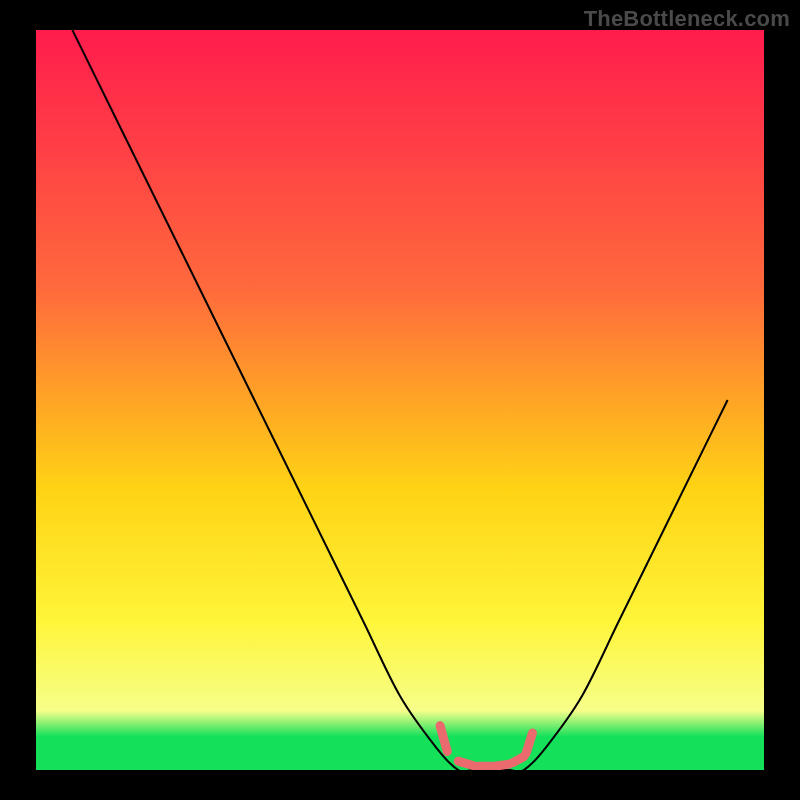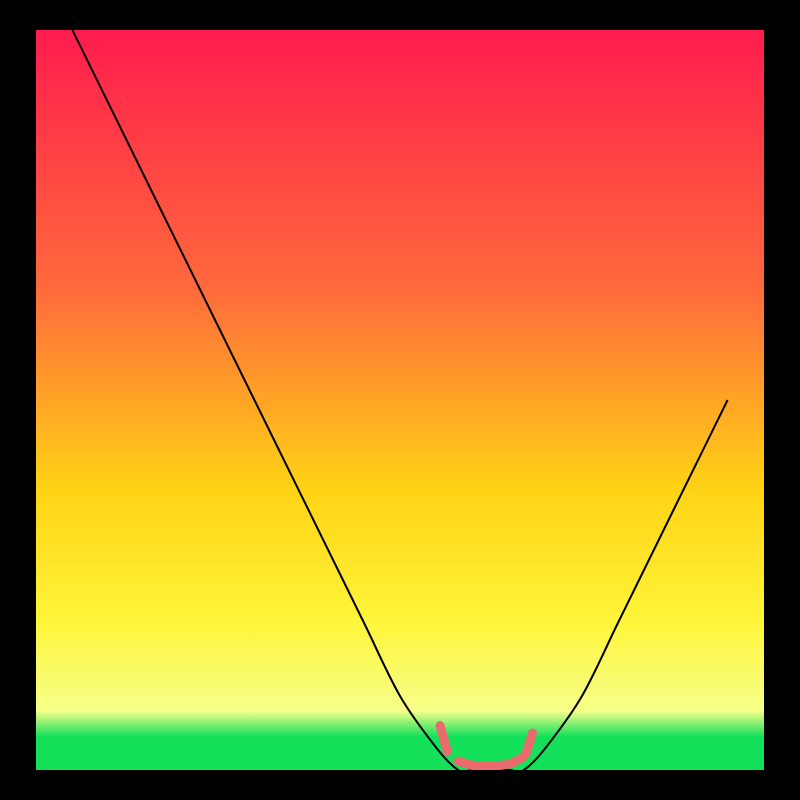--- a/index.html
+++ b/index.html
@@ -31,20 +31,21 @@
     position: absolute;
     top: 0;
     left: 0;
   }
 </style>
 </head>
 <body>
 
 <div class="frame">
 
+  <div class="watermark">TheBottleneck.com</div>
 
   <svg id="chart-svg" width="800" height="800" viewBox="0 0 800 800">
     <defs>
       <linearGradient id="bg-grad" x1="0" y1="0" x2="0" y2="1">
           <stop offset="0%" stop-color="#ff1c4d"></stop>
           <stop offset="35%" stop-color="#ff6a3c"></stop>
           <stop offset="62%" stop-color="#ffd314"></stop>
           <stop offset="80%" stop-color="#fff53a"></stop>
           <stop offset="92%" stop-color="#f6ff8a"></stop>
           <stop offset="95.5%" stop-color="#14e05a"></stop>

